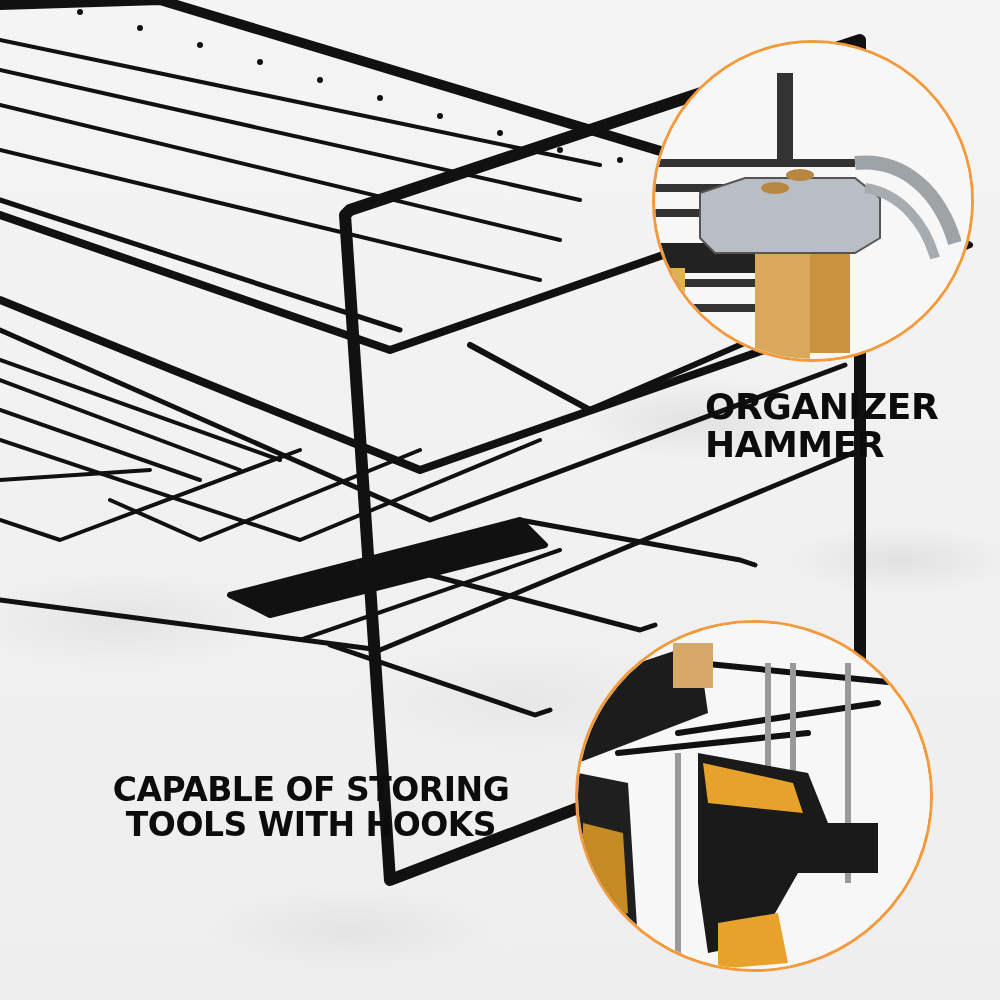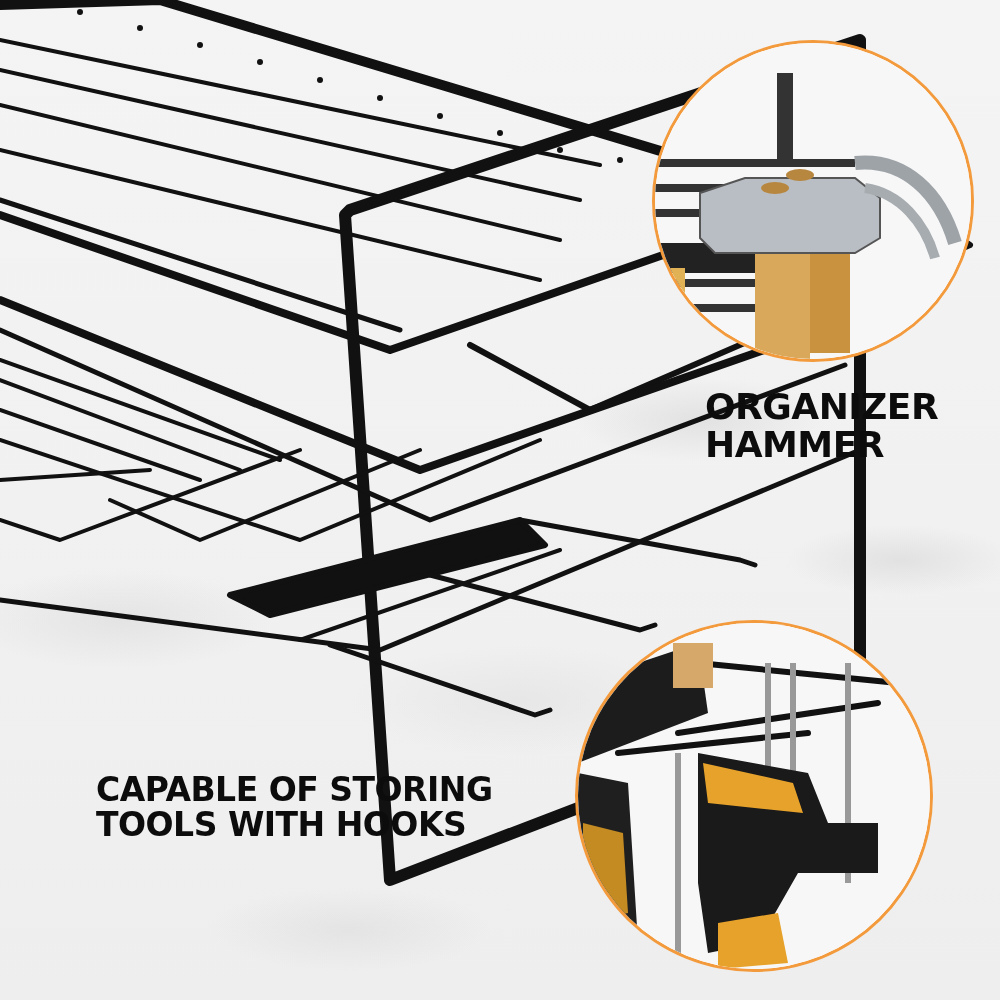--- a/index.html
+++ b/index.html
@@ -13,21 +13,21 @@
       radial-gradient(ellipse 160px 50px at 900px 560px, rgba(210,210,210,.5), transparent 70%),
       radial-gradient(ellipse 240px 80px at 520px 700px, rgba(220,220,220,.45), transparent 70%),
       linear-gradient(180deg,#f4f4f4,#eeeeee);}
   svg.rack{position:absolute;left:0;top:0;}
   .circle{position:absolute;border-radius:50%;border:3px solid #f39a3c;overflow:hidden;background:#fff;box-sizing:border-box;}
   .c1{left:652px;top:40px;width:322px;height:322px;}
   .c2{left:575px;top:620px;width:358px;height:352px;}
   .circle svg{position:absolute;left:0;top:0;}
   .headline{position:absolute;font-weight:bold;color:#0c0c0c;text-transform:uppercase;letter-spacing:-0.5px;}
   .hammer{left:705px;top:388px;font-size:36px;line-height:38px;text-align:left;}
-  .capable{left:96px;top:772px;font-size:33px;line-height:35px;text-align:left;width:430px;}
+  .capable{left:96px;top:772px;font-size:33px;line-height:35px;text-align:center;width:430px;}
   .headline span{display:block;}
 </style>
 </head>
 <body>
 
 <div class="bg"></div>
 
 <svg class="rack" width="1000" height="1000" viewBox="0 0 1000 1000">
   <g stroke="#111" fill="none" stroke-linecap="round" stroke-linejoin="round">
 

